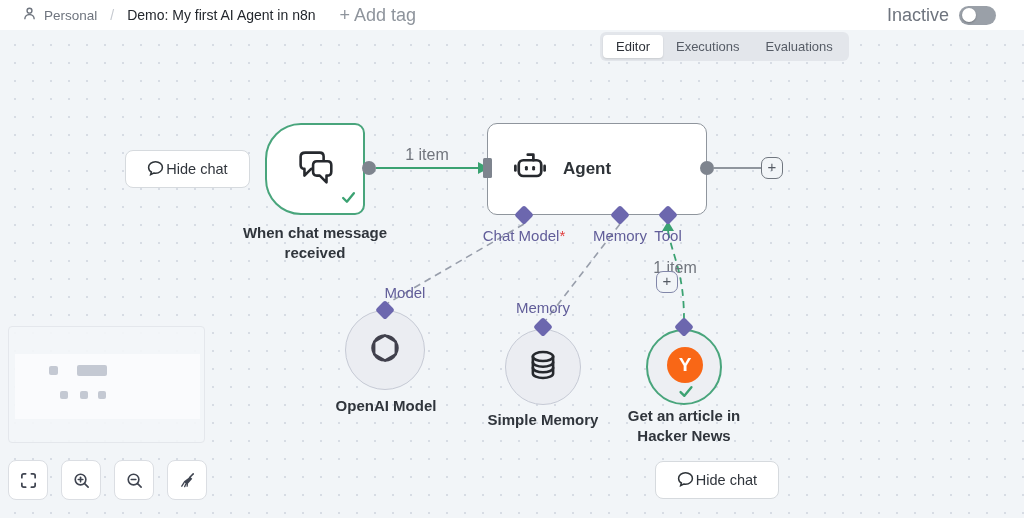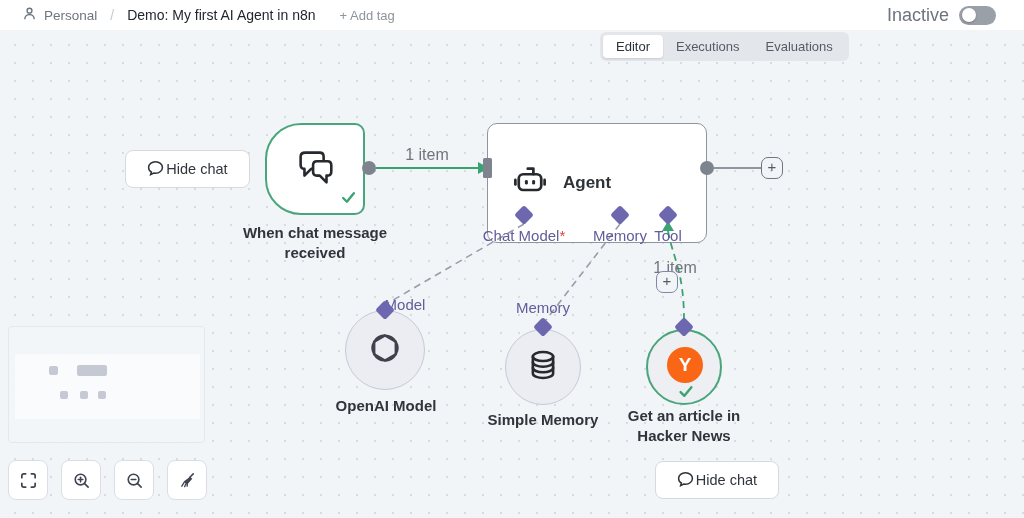--- a/index.html
+++ b/index.html
@@ -6,21 +6,21 @@
   html,body { width:1024px; height:518px; overflow:hidden; }
   body { font-family:"Liberation Sans", sans-serif; background:#fff; }
   #app { position:relative; width:1024px; height:518px; }
 
   
   .topbar { position:absolute; left:0; top:0; width:1024px; height:30px; background:#fff;
             display:flex; align-items:center; padding:0 28px 0 22px; z-index:20; }
   .crumb { display:flex; align-items:center; gap:7px; color:#6e747e; font-size:13.5px; }
   .crumb .sep { color:#c6cad0; margin:0 6px; font-size:14px; }
   .wf-title { color:#23272d; font-size:14px; font-weight:500; }
-  .add-tag { color:#8e949c; font-size:13px; margin-left:24px; cursor:pointer; }
+  .add-tag { color:#8e949c; font-size:18px; margin-left:24px; cursor:pointer; }
   .topbar-right { margin-left:auto; display:flex; align-items:center; gap:10px; }
   .status-label { color:#6e747e; font-size:18px; }
   .toggle { position:relative; width:37px; height:19px; background:#9aa0a8; border-radius:10px; cursor:pointer; }
   .toggle .knob { position:absolute; left:2.5px; top:2.5px; width:14px; height:14px; border-radius:50%;
                   background:#fff; box-shadow:0 1px 2px rgba(0,0,0,.25); }
 
   
   .tabs { position:absolute; left:600px; top:32px; display:inline-flex; align-items:center;
           background:#e3e6eb; border-radius:6px; padding:3px; z-index:20; }
   .tab { font-size:13px; color:#565c66; padding:4px 13px; border-radius:4px; cursor:pointer; white-space:nowrap; }
@@ -33,21 +33,21 @@
             background-size:18px 18px; background-position:6px 6px; }
 
   .overlay { position:absolute; left:0; top:0; width:1024px; height:518px; z-index:4; pointer-events:none; }
 
   
   .node { position:absolute; background:#fff; z-index:3; }
   .trigger-node { left:265px; top:123px; width:100px; height:92px; border:2px solid #49a57c;
                   border-radius:36px 10px 10px 36px; display:flex; align-items:center; justify-content:center; cursor:pointer; }
   .trigger-check { position:absolute; right:7px; bottom:5px; }
 
-  .agent-node { left:487px; top:123px; width:220px; height:120px; border:1.5px solid #8f959d; border-radius:10px;
+  .agent-node { left:487px; top:123px; width:220px; height:92px; border:1.5px solid #8f959d; border-radius:10px;
                 display:flex; align-items:center; padding-left:24px; gap:15px; cursor:pointer; }
   .agent-title { font-size:17px; font-weight:600; color:#2e3338; }
 
   .round-node { border-radius:50%; border:1.5px solid #c6cad5; background:#ebedf2;
                 display:flex; align-items:center; justify-content:center; cursor:pointer; }
   .openai-node { left:345px; top:310px; width:80px; height:80px; }
   .memory-node { left:505px; top:329px; width:76px; height:76px; }
   .hn-node { left:646px; top:329px; width:76px; height:76px; border:2px solid #49a57c; background:#edeff3; }
   .hn-badge { position:absolute; left:19px; top:16px; width:36px; height:36px; border-radius:50%; background:#f96716;
               color:#fff; font-weight:bold; font-size:19px; display:flex; align-items:center; justify-content:center; }
@@ -187,21 +187,21 @@
   <div class="port-label" style="left:479px; top:227px; width:90px;">
     <span>Chat Model</span><span style="color:#e03e3e">*</span>
   </div>
   <div class="port-label" style="left:585px; top:227px; width:70px;">Memory</div>
   <div class="port-label" style="left:643px; top:227px; width:50px;">Tool</div>
 
   <div class="items-label" style="left:650px; top:259px; width:50px;">1 item</div>
   <div class="plus-btn tool" style="left:656px; top:271px;">+</div>
 
   <div class="diamond" style="left:378px; top:303px;"></div>
-  <div class="port-label" style="left:365px; top:284px; width:80px;margin-top:12px;">Model</div>
+  <div class="port-label" style="left:365px; top:284px; width:80px;">Model</div>
   <div class="node round-node openai-node">
     <span>
       <svg width="42" height="42" viewBox="0 0 44 44" fill="none" stroke="#41414d" stroke-width="2.5" stroke-linecap="round" stroke-linejoin="round">
         <g transform="translate(22,22)">
           <g>
               <path d="M0,-13 A13,13 0 0 1 11.3,-6.5 L11.3,5.5"></path>
             </g>
           <g transform="rotate(60)">
               <path d="M0,-13 A13,13 0 0 1 11.3,-6.5 L11.3,5.5"></path>
             </g>

